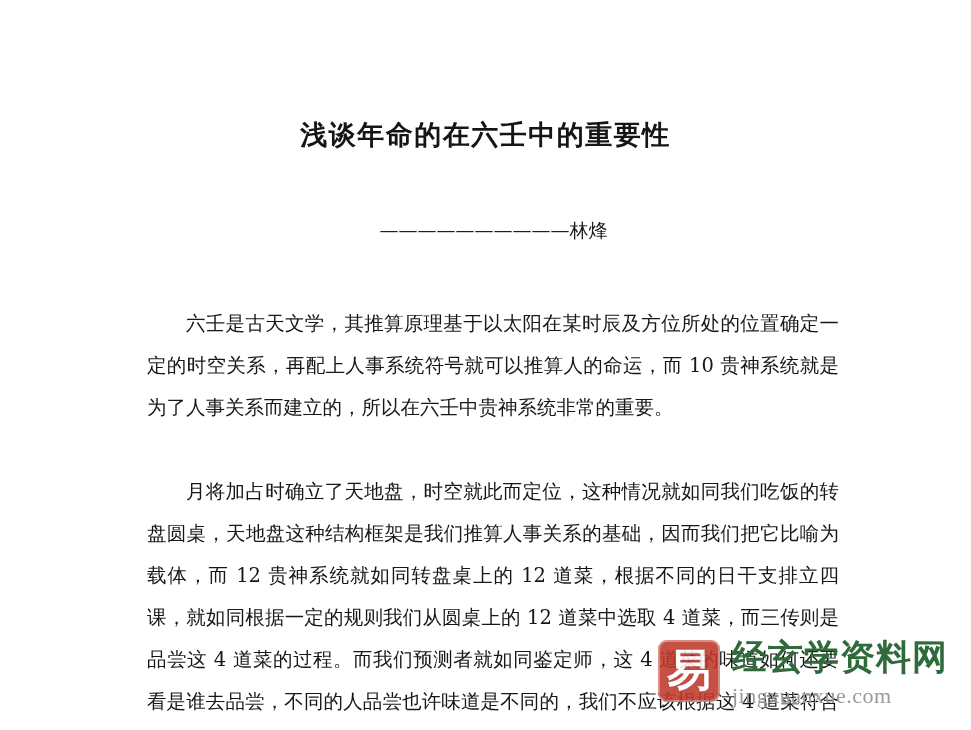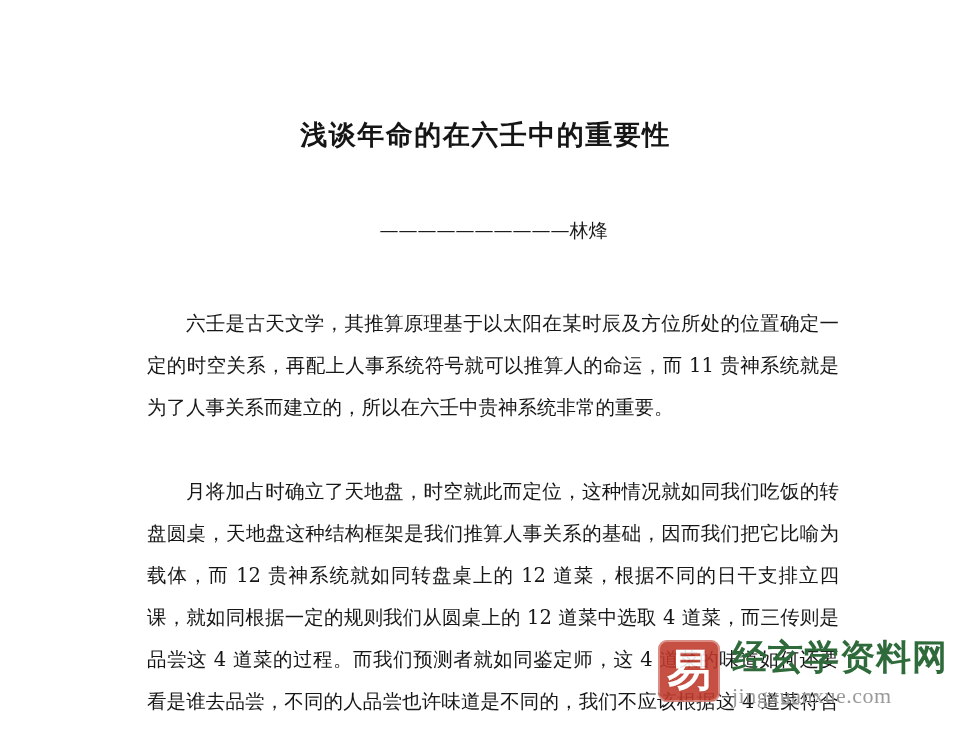--- a/index.html
+++ b/index.html
@@ -124,21 +124,21 @@
 </head>
 <body>
 
 <div class="page">
 
   <div class="doc-title">浅谈年命的在六壬中的重要性</div>
 
   <div class="doc-byline">——————————林烽</div>
 
   <div class="doc-body">
-    <p>六壬是古天文学，其推算原理基于以太阳在某时辰及方位所处的位置确定一定的时空关系，再配上人事系统符号就可以推算人的命运，而 11 贵神系统就是为了人事关系而建立的，所以在六壬中贵神系统非常的重要。</p>
+    <p>六壬是古天文学，其推算原理基于以太阳在某时辰及方位所处的位置确定一定的时空关系，再配上人事系统符号就可以推算人的命运，而 10 贵神系统就是为了人事关系而建立的，所以在六壬中贵神系统非常的重要。</p>
     <p>月将加占时确立了天地盘，时空就此而定位，这种情况就如同我们吃饭的转盘圆桌，天地盘这种结构框架是我们推算人事关系的基础，因而我们把它比喻为载体，而 12 贵神系统就如同转盘桌上的 12 道菜，根据不同的日干支排立四课，就如同根据一定的规则我们从圆桌上的 12 道菜中选取 4 道菜，而三传则是品尝这 4 道菜的过程。而我们预测者就如同鉴定师，这 4 道菜的味道如何还要看是谁去品尝，不同的人品尝也许味道是不同的，我们不应该根据这 4 道菜符合我自己的口味就认为也符合品尝者的口味，所以我们作为预测师也应该客观的去看待，不应该以自己的眼光来看待这些菜，因为我们是鉴定师，是为别人服务的，我们需要搞清楚的是，他品尝这几道菜的味道如何？而不是我觉得这几道菜味道好就</p>
   </div>
 
   <div class="watermark">
     <div class="wm-seal">
       <span>易</span>
     </div>
     <div class="wm-title">经玄学资料网</div>
     <div class="wm-url">jingxuanxue.com</div>
   </div>

